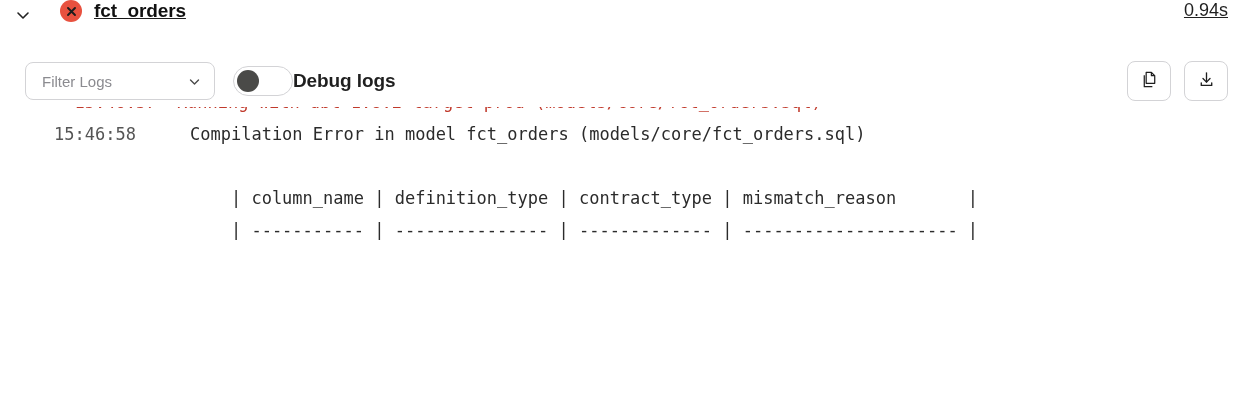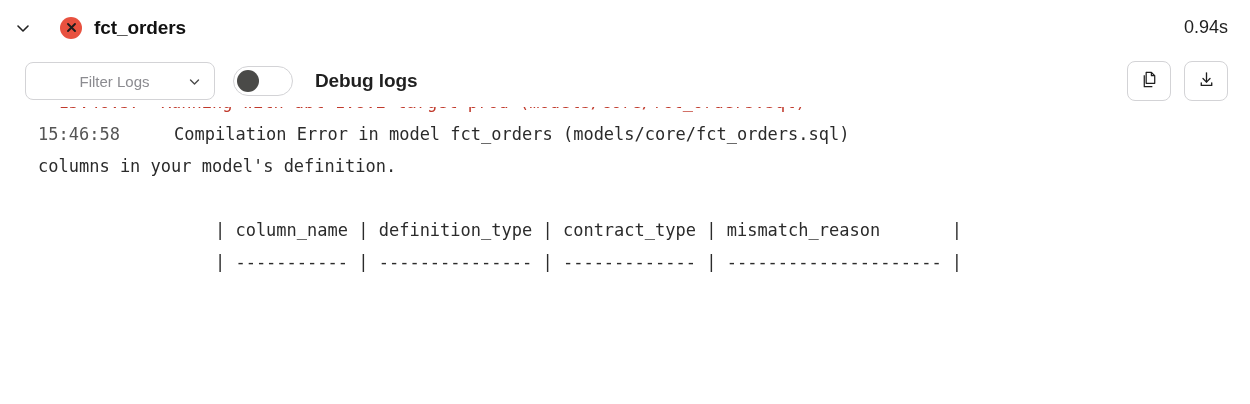--- a/index.html
+++ b/index.html
@@ -13,23 +13,23 @@
     font-family: "Liberation Sans", sans-serif;
     color: #1f1f1f;
     overflow: hidden;
     position: relative;
   }
 
   
   .node-header {
     height: 55px;
     display: flex;
-    align-items: center;
     padding: 0 22px 0 6px;
     box-sizing: border-box;
+    text-decoration: underline;
   }
   .chevron-btn {
     width: 30px;
     height: 30px;
     display: flex;
     align-items: center;
     justify-content: center;
     cursor: pointer;
     flex: 0 0 auto;
     margin-left: 2px;
@@ -81,21 +81,20 @@
     padding: 0 12px 0 16px;
     box-sizing: border-box;
     cursor: pointer;
     flex: 0 0 auto;
   }
   .filter-select .label {
     font-size: 15px;
     color: #8b8b90;
     flex: 1 1 auto;
     white-space: nowrap;
-    text-align: center;
   }
   .filter-select .caret { display: flex; align-items: center; }
 
   .toggle {
     width: 60px;
     height: 30px;
     border-radius: 15px;
     border: 1px solid #d3d3d6;
     background: #ffffff;
     margin-left: 18px;
@@ -110,21 +109,20 @@
     left: 3px;
     width: 22px;
     height: 22px;
     border-radius: 50%;
     background: #4a4a48;
   }
   .toggle-label {
     font-size: 19px;
     font-weight: 700;
     color: #1f1f1f;
-    margin-left: 22px;
     white-space: nowrap;
     letter-spacing: -0.1px;
   }
 
   .icon-btn {
     width: 42px;
     height: 38px;
     border: 1px solid #d3d3d6;
     border-radius: 8px;
     background: #ffffff;
@@ -143,21 +141,21 @@
     right: 0;
     top: 107px;
     bottom: 0;
     overflow: hidden;
     font-family: "DejaVu Sans Mono", "Liberation Mono", monospace;
     font-size: 17px;
     line-height: 32px;
   }
   .log-scroll {
     position: absolute;
-    left: 0;
+    left: 16px;
     right: 0;
     top: -21px;           
     padding: 0;
   }
   .log-line {
     display: block;
     white-space: pre;
     padding-left: 38px;
     color: #333333;
   }
@@ -239,21 +237,20 @@
 
 <div class="log-area">
   <div class="log-scroll">
 
     <div class="log-line clipped"><span class="msg">  15:46:57  Running with dbt=1.8.2 target=prod (models/core/fct_orders.sql)</span></div>
 
     <div class="log-line"><span class="ts">15:46:58</span><span class="msg">Compilation Error in model fct_orders (models/core/fct_orders.sql)</span></div>
 
 
 
-    <div class="log-line indent"><span class="msg">columns in your model's definition.</span></div>
 
     <div class="log-line blank"> </div>
 
     <div class="log-line"><span class="ts"></span><span class="msg">    | column_name | definition_type | contract_type | mismatch_reason       |</span></div>
 
     <div class="log-line"><span class="ts"></span><span class="msg">    | ----------- | --------------- | ------------- | --------------------- |</span></div>
 
 
   </div>
 </div>

